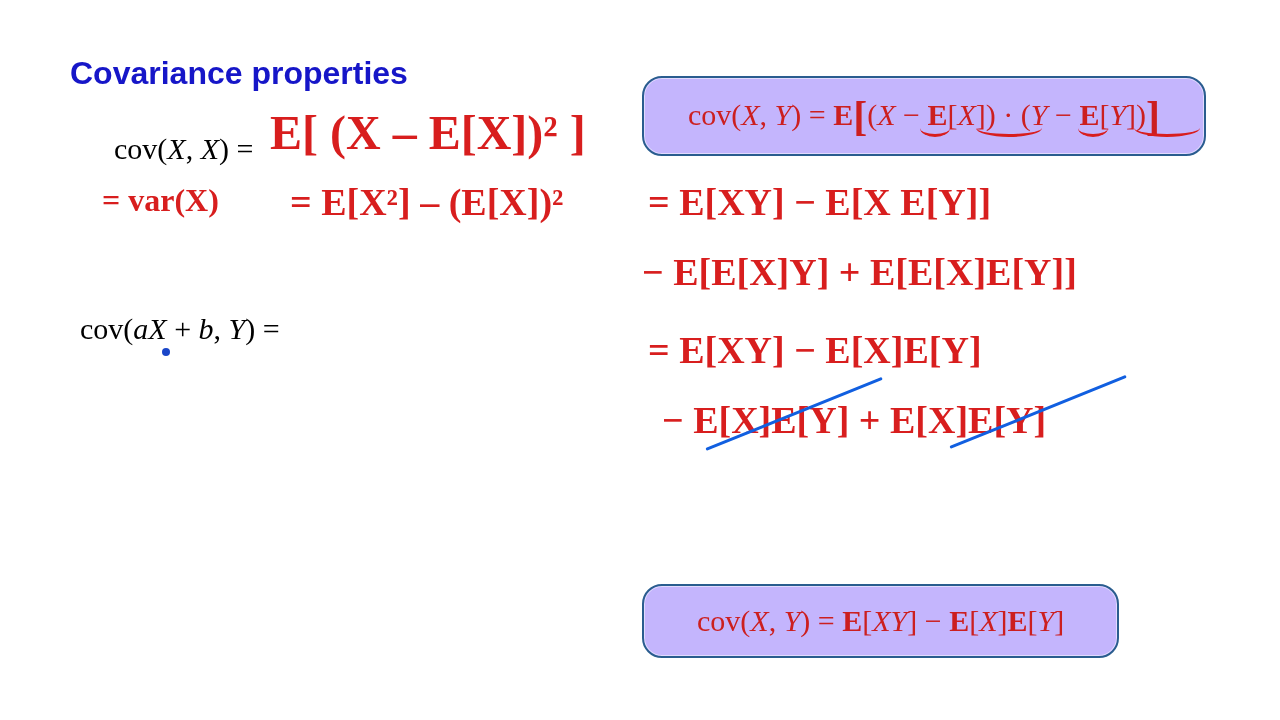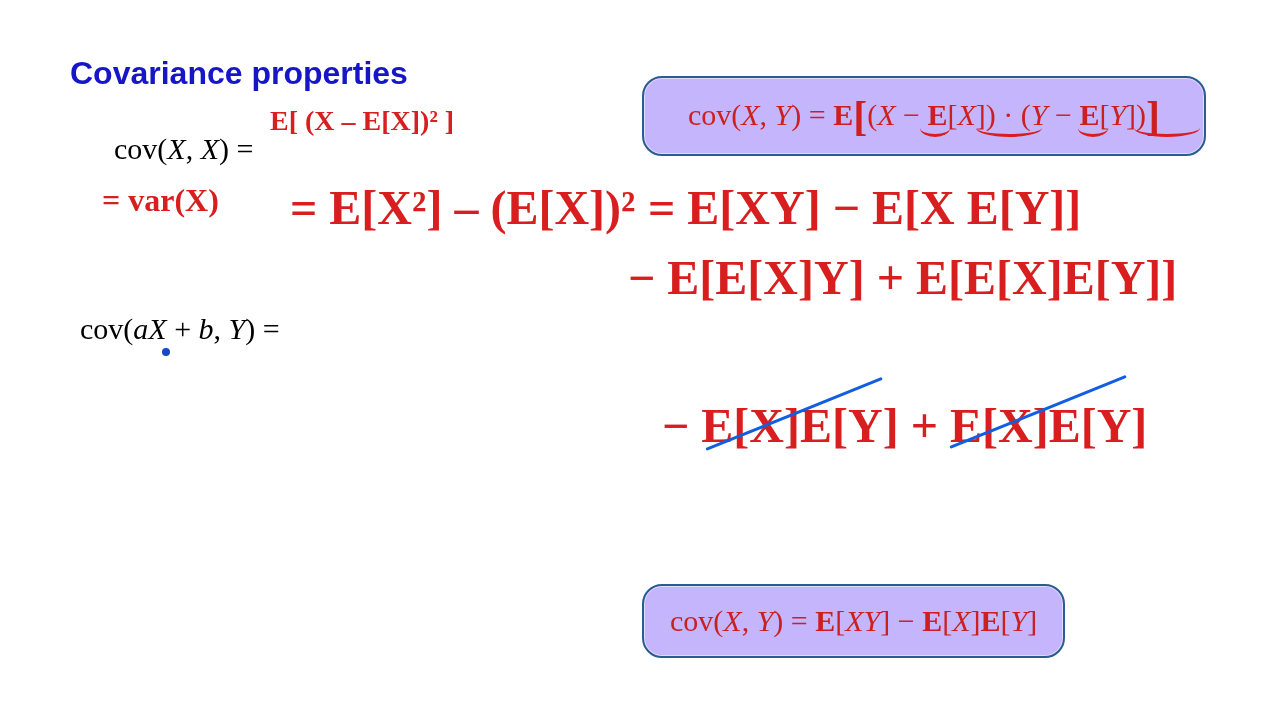--- a/index.html
+++ b/index.html
@@ -29,21 +29,21 @@
     position: absolute;
     color: #000;
     font-size: 30px;
     font-family: "Georgia", "Times New Roman", serif;
   }
   .typeset .it { font-style: italic; }
   .hand {
     position: absolute;
     color: #d81e1e;
     font-family: "Comic Sans MS", "Segoe Script", cursive;
-    font-size: 48px;
+    font-size: 38px;
     font-weight: 600;
     white-space: nowrap;
   }
   .formula-box {
     position: absolute;
     background: #c4b5fd;
     border: 2px solid #2a5d8f;
     border-radius: 20px;
     padding: 18px 28px;
     color: #cc1f1f;
@@ -74,48 +74,49 @@
 </head>
 <body>
 
 <div class="slide">
 
   <div class="title">Covariance properties</div>
 
   <div class="typeset" style="left:86px; top:132px;margin-left:28px;">
     <span><span style="font-family:Georgia;">cov(</span><span class="it">X</span>, <span class="it">X</span>) =</span>
   </div>
-  <div class="hand" style="left:270px; top:105px; font-size:28px;">E[ (X – E[X])² ]</div>
+  <div class="hand" style="left:270px; top:105px; font-size:48px;">E[ (X – E[X])² ]</div>
 
   <div class="hand" style="left:102px; top:182px; font-size:32px;">= var(X)</div>
-  <div class="hand" style="left:290px; top:180px; font-size:48px;">= E[X²] – (E[X])²</div>
+  <div class="hand" style="left:290px; top:180px; font-size:38px;">= E[X²] – (E[X])²</div>
 
   <div class="typeset" style="left:80px; top:312px;">
     <span>cov(<span class="it">a</span><span class="it">X</span> + <span class="it">b</span>, <span class="it">Y</span>) =</span>
   </div>
 
   <div class="dot" style="left:162px; top:348px;"></div>
 
   <div class="formula-box" style="left:642px; top:76px; width:540px; text-align:center; padding:14px 10px;">
     <span>
       <span>cov(</span><span class="it">X</span><span>, </span><span class="it">Y</span><span>) = </span><span class="bold">E</span><span class="bigbr">[</span><span>(</span><span class="it">X</span><span> − </span><span class="bold">E</span><span>[<span class="it">X</span>]</span><span>)</span><span> · </span><span>(</span><span class="it">Y</span><span> − </span><span class="bold">E</span><span>[<span class="it">Y</span>]</span><span>)</span><span class="bigbr">]</span>
     </span>
     
     <div class="arc arc1" style="position:absolute; left:276px; top:50px;"></div>
     <div class="arc arc2" style="position:absolute; left:332px; top:50px;"></div>
     <div class="arc arc1" style="position:absolute; left:434px; top:50px;"></div>
     <div class="arc arc2" style="position:absolute; left:490px; top:50px;"></div>
   </div>
 
   <div class="hand" style="left:648px; top:180px;">= E[XY] − E[X E[Y]]</div>
-  <div class="hand" style="left:628px; top:250px;">− E[E[X]Y] + E[E[X]E[Y]]</div>
+  <div class="hand" style="left:642px; top:250px;">− E[E[X]Y] + E[E[X]E[Y]]</div>
+  <div class="hand" style="left:648px; top:328px;">= E[XY] − E[X]E[Y]</div>
   <div class="hand" style="left:662px; top:398px;">− E[X]E[Y] + E[X]E[Y]</div>
 
   <div class="strike" style="left:706px; top:448px; width:190px; transform:rotate(-22deg);"></div>
   <div class="strike" style="left:950px; top:446px; width:190px; transform:rotate(-22deg);"></div>
 
-  <div class="formula-box" style="left:642px; top:584px; padding:18px 26px;">
+  <div class="formula-box" style="left:642px; top:584px; padding:18px 53px;">
     <span>
       cov(<span class="it">X</span>, <span class="it">Y</span>) = <span class="bold">E</span>[<span class="it">X</span><span class="it">Y</span>] − <span class="bold">E</span>[<span class="it">X</span>]<span class="bold">E</span>[<span class="it">Y</span>]
     </span>
   </div>
 
 </div>
 
 </body></html>

